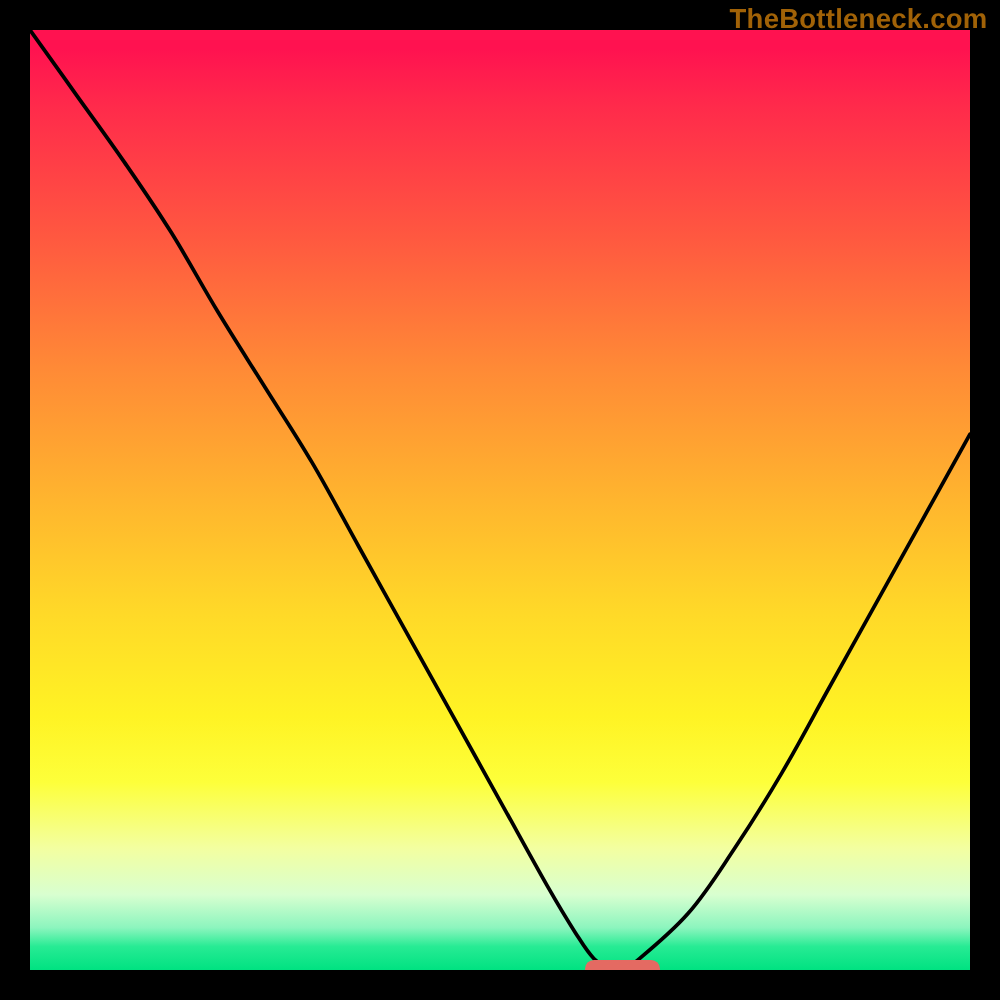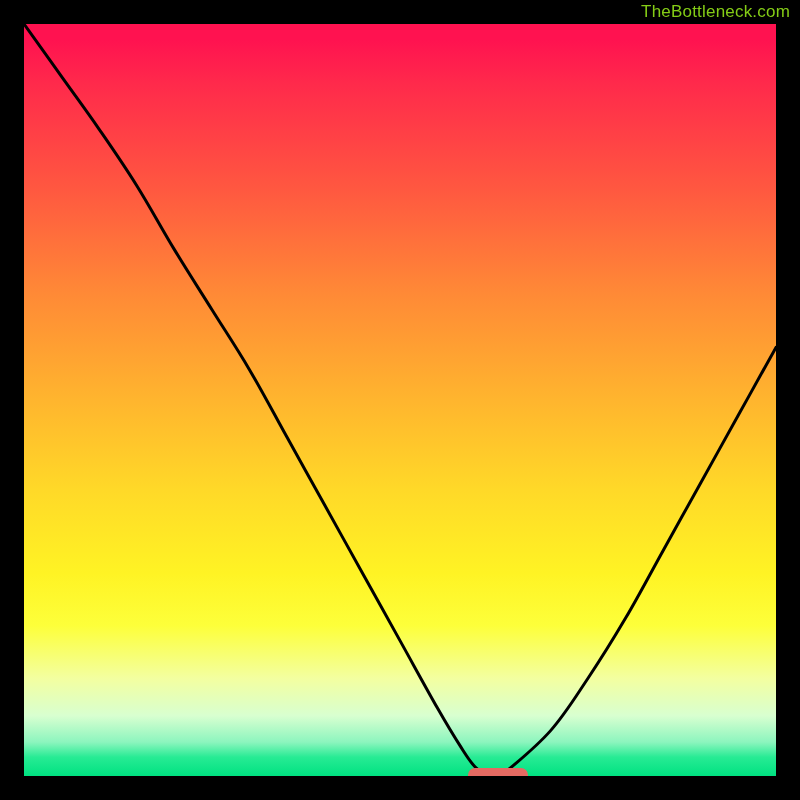--- a/index.html
+++ b/index.html
@@ -46,23 +46,23 @@
     position: absolute;
     height: 14px;
     border-radius: 7px;
     background: #e46a62;
   }
   .watermark {
     position: absolute;
     top: 2px;
     right: 10px;
     font-family: Arial, Helvetica, sans-serif;
-    font-size: 17px;
-    font-weight: 400;
-    color: #84cc16;
+    font-size: 22px;
+    font-weight: 700;
+    color: #a16207;
     letter-spacing: 0.2px;
   }
 </style>
 </head>
 <body>
 
 <div class="frame">
 
   <div class="plot-area">
     <div class="gradient-bg"></div>

